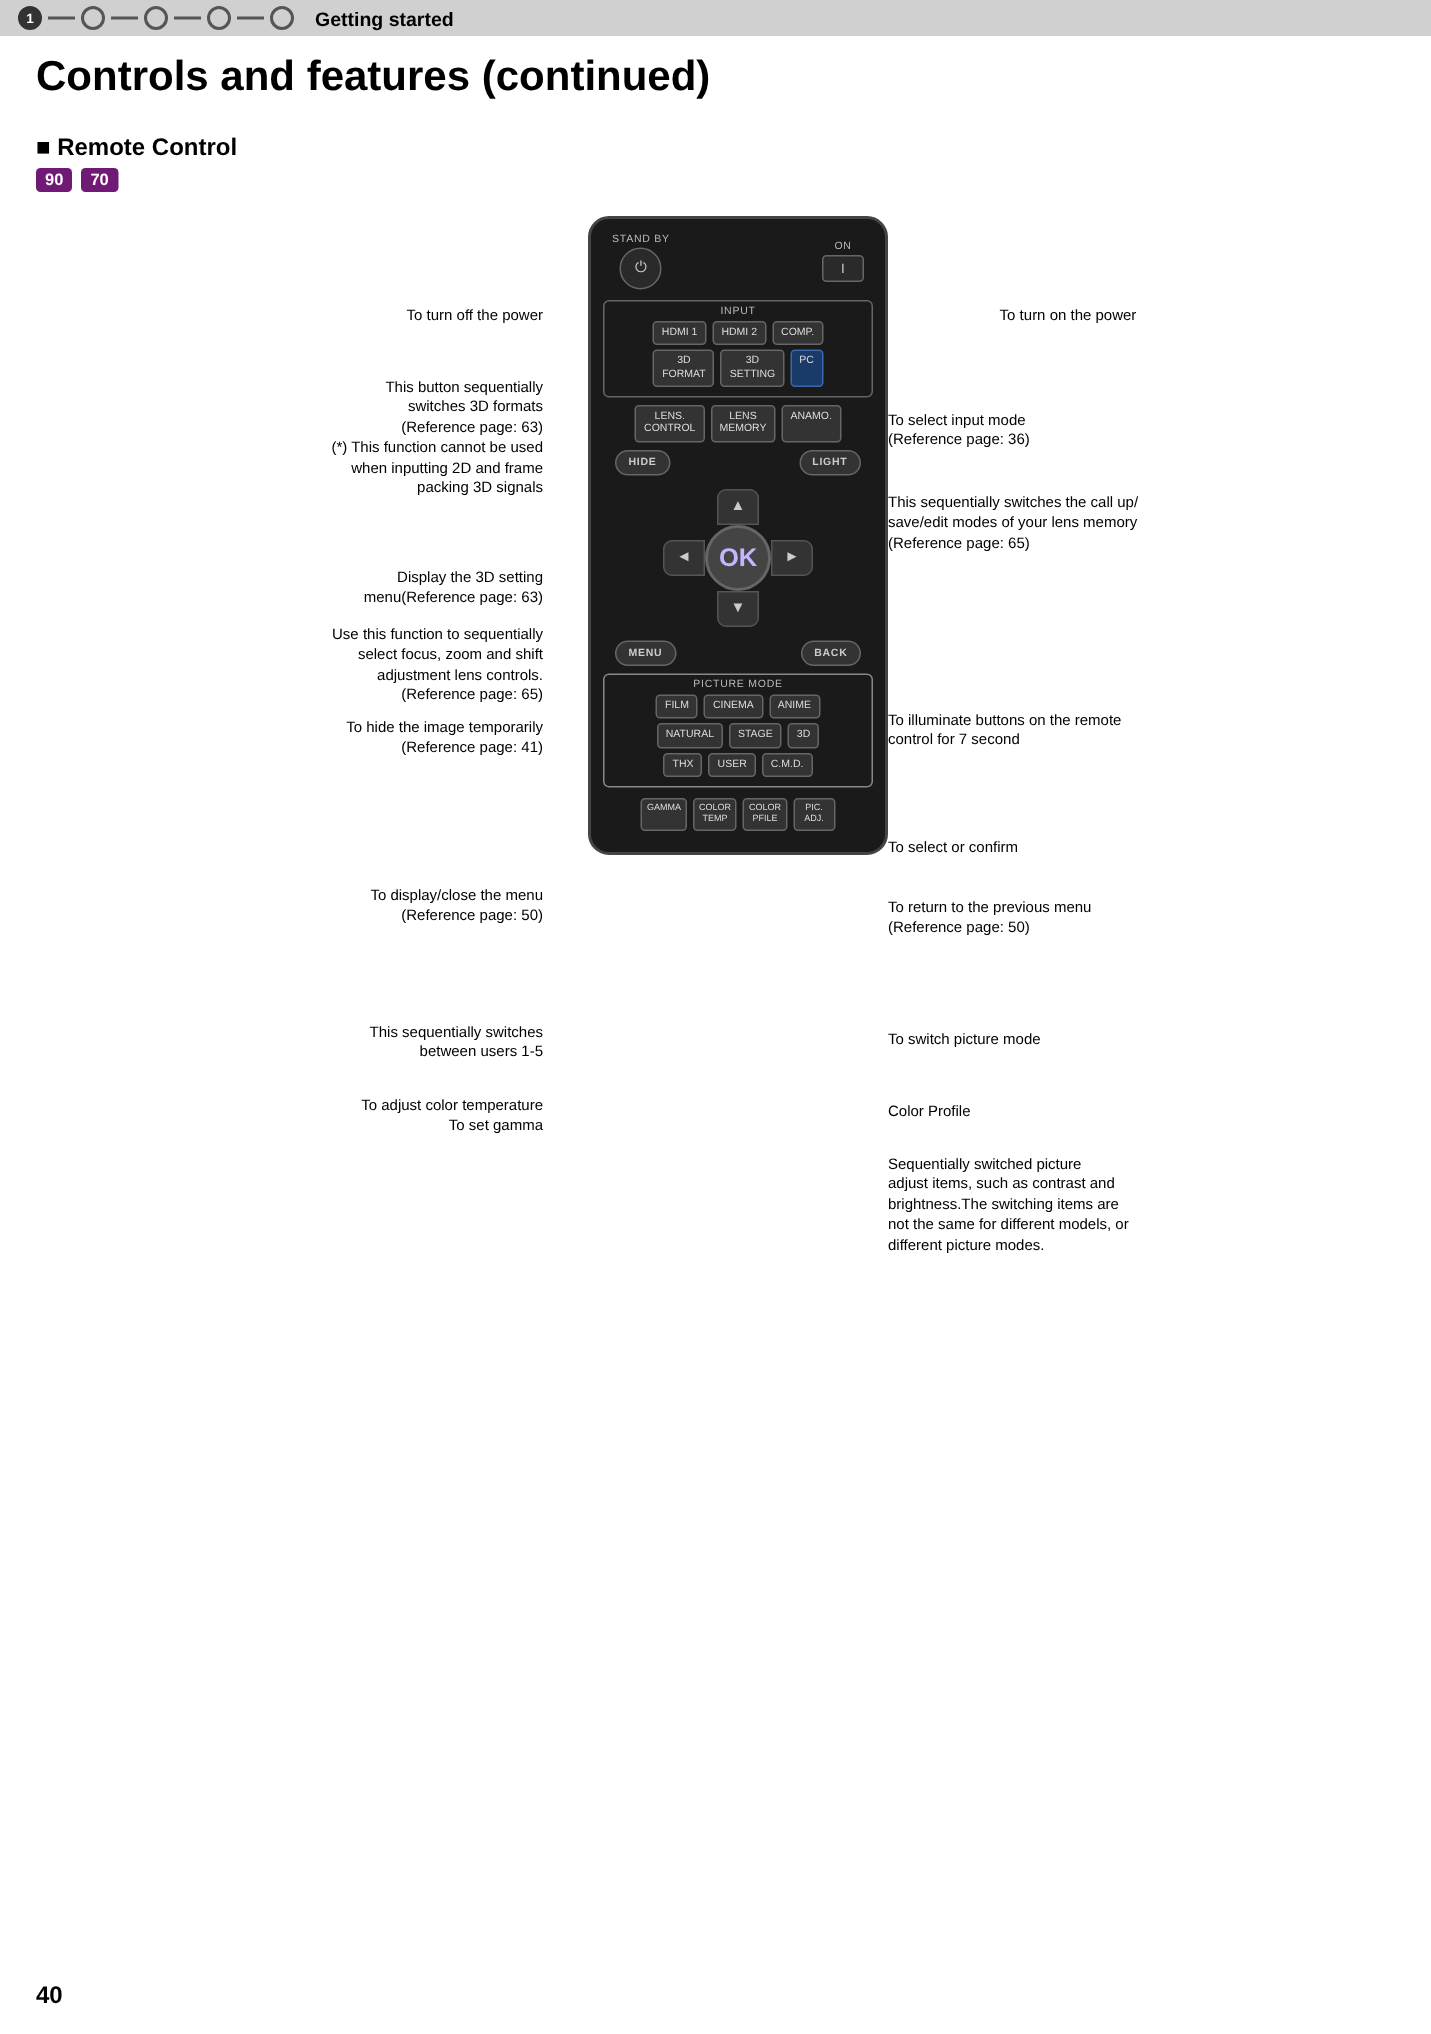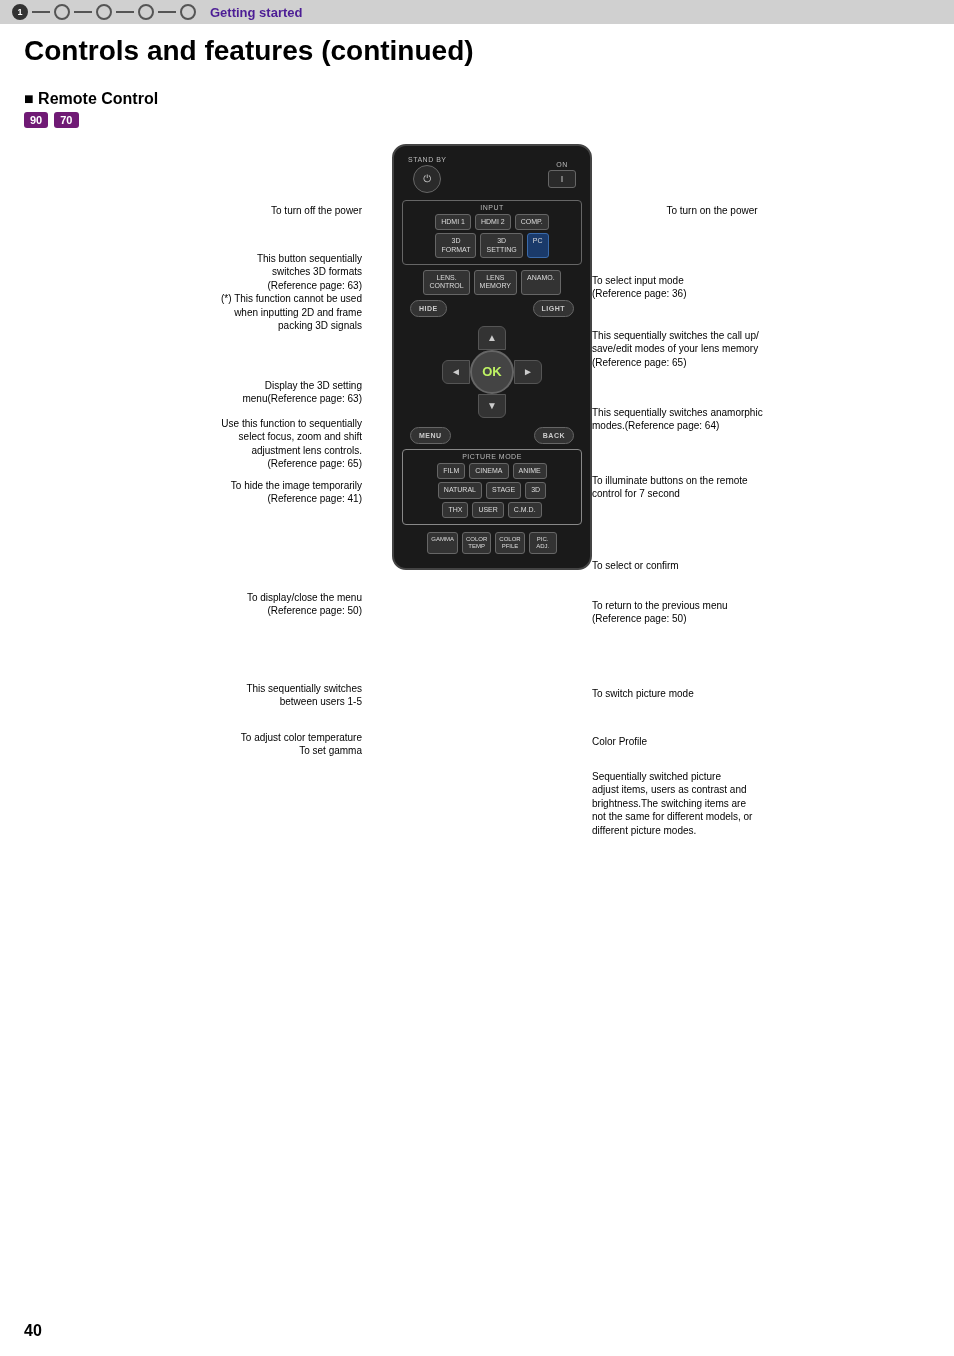--- a/index.html
+++ b/index.html
@@ -28,21 +28,21 @@
     }
     .step-circle {
       width: 16px; height: 16px;
       border-radius: 50%;
       border: 2px solid #555;
       display: flex; align-items: center; justify-content: center;
       font-size: 9px; font-weight: bold;
     }
     .step-circle.filled { background: #333; color: #fff; border-color: #333; }
     .step-line { width: 18px; height: 2px; background: #555; }
-    .top-bar-title { font-size: 13px; font-weight: bold; color: #4c1d95; margin-left: 6px; }
+    .top-bar-title { font-size: 13px; font-weight: bold; color: #000000; margin-left: 6px; }
 
     
     .page-content {
       padding: 12px 24px;
     }
 
     .page-title {
       font-size: 28px;
       font-weight: bold;
       margin-bottom: 23px;
@@ -208,22 +208,22 @@
     .dpad-btn.up { border-radius: 6px 6px 0 0; }
     .dpad-btn.down { border-radius: 0 0 6px 6px; }
     .dpad-btn.left { border-radius: 6px 0 0 6px; }
     .dpad-btn.right { border-radius: 0 6px 6px 0; }
     .ok-btn {
       width: 44px; height: 44px;
       border-radius: 50%;
       background: #444;
       border: 2px solid #666;
       display: flex; align-items: center; justify-content: center;
-      color: #bef264;
-      font-size: 13px;
+      color: #c4b5fd;
+      font-size: 17px;
       font-weight: bold;
       cursor: pointer;
     }
 
     
     .menu-back-row {
       display: flex;
       width: 100%;
       justify-content: space-between;
       padding: 0 8px;
@@ -490,24 +490,20 @@
         <span style="white-space:pre-line;">To select input mode
 (Reference page: 36)</span>
       </div>
 
       <div class="ann-item left-align" style="top:185px; left:0; width:250px;">
         <span style="white-space:pre-line;">This sequentially switches the call up/
 save/edit modes of your lens memory
 (Reference page: 65)</span>
       </div>
 
-      <div class="ann-item left-align" style="top:262px; left:0; width:250px;">
-        <span style="white-space:pre-line;">This sequentially switches anamorphic
-modes.(Reference page: 64)</span>
-      </div>
 
       <div class="ann-item left-align" style="top:330px; left:0; width:240px;">
         <span style="white-space:pre-line;">To illuminate buttons on the remote
 control for 7 second</span>
       </div>
 
       <div class="ann-item left-align" style="top:415px; left:0; width:240px;">
         <span style="white-space:pre-line;">To select or confirm</span>
       </div>
 
@@ -519,21 +515,21 @@
       <div class="ann-item left-align" style="top:543px; left:0; width:240px;">
         <span style="white-space:pre-line;">To switch picture mode</span>
       </div>
 
       <div class="ann-item left-align" style="top:591px; left:0; width:240px;">
         <span style="white-space:pre-line;">Color Profile</span>
       </div>
 
       <div class="ann-item left-align" style="top:626px; left:0; width:250px;">
         <span style="white-space:pre-line;">Sequentially switched picture
-adjust items, users as contrast and
+adjust items, such as contrast and
 brightness.The switching items are
 not the same for different models, or
 different picture modes.</span>
       </div>
 
     </div>
   </div>
 
 </div>
 

